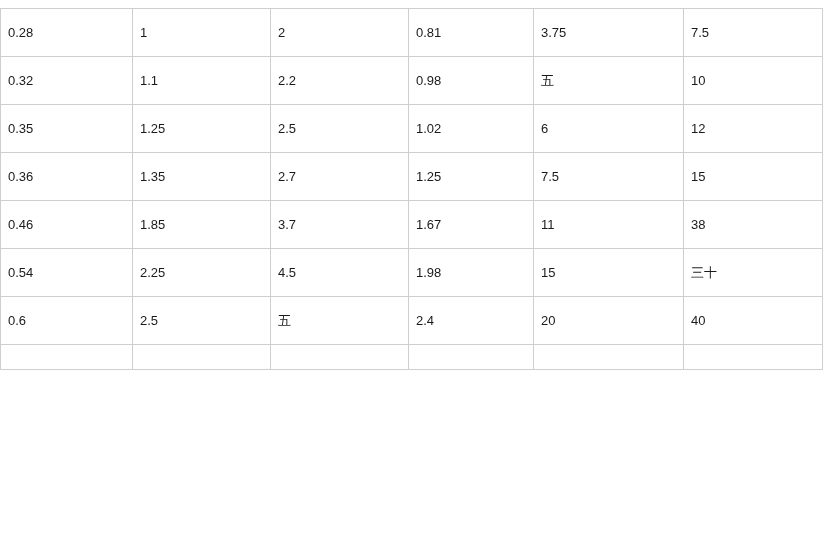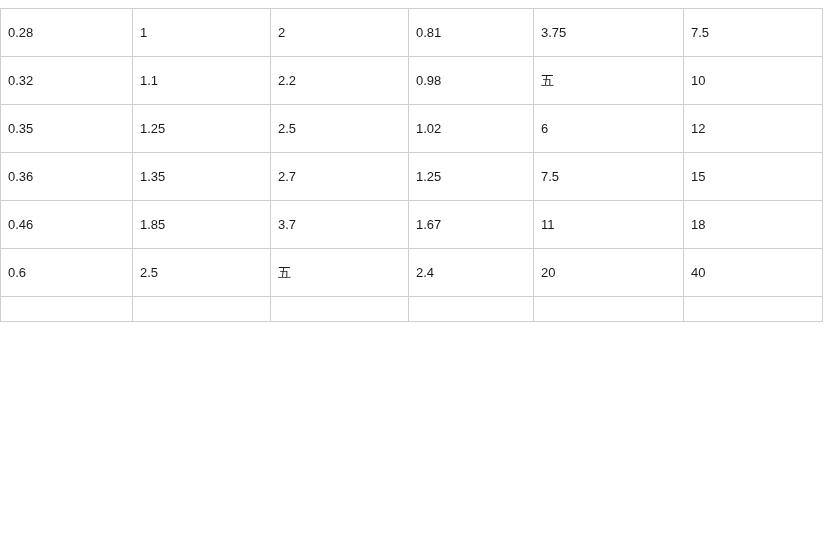--- a/index.html
+++ b/index.html
@@ -106,21 +106,29 @@
         <td>1.25</td>
         <td>7.5</td>
         <td>15</td>
       </tr>
       <tr>
         <td>0.46</td>
         <td>1.85</td>
         <td>3.7</td>
         <td>1.67</td>
         <td>11</td>
-        <td>18</td>
+        <td>38</td>
+      </tr>
+      <tr>
+        <td>0.54</td>
+        <td>2.25</td>
+        <td>4.5</td>
+        <td>1.98</td>
+        <td>15</td>
+        <td>三十</td>
       </tr>
       <tr>
         <td>0.6</td>
         <td>2.5</td>
         <td>五</td>
         <td>2.4</td>
         <td>20</td>
         <td>40</td>
       </tr>
       <tr class="tail-row">

